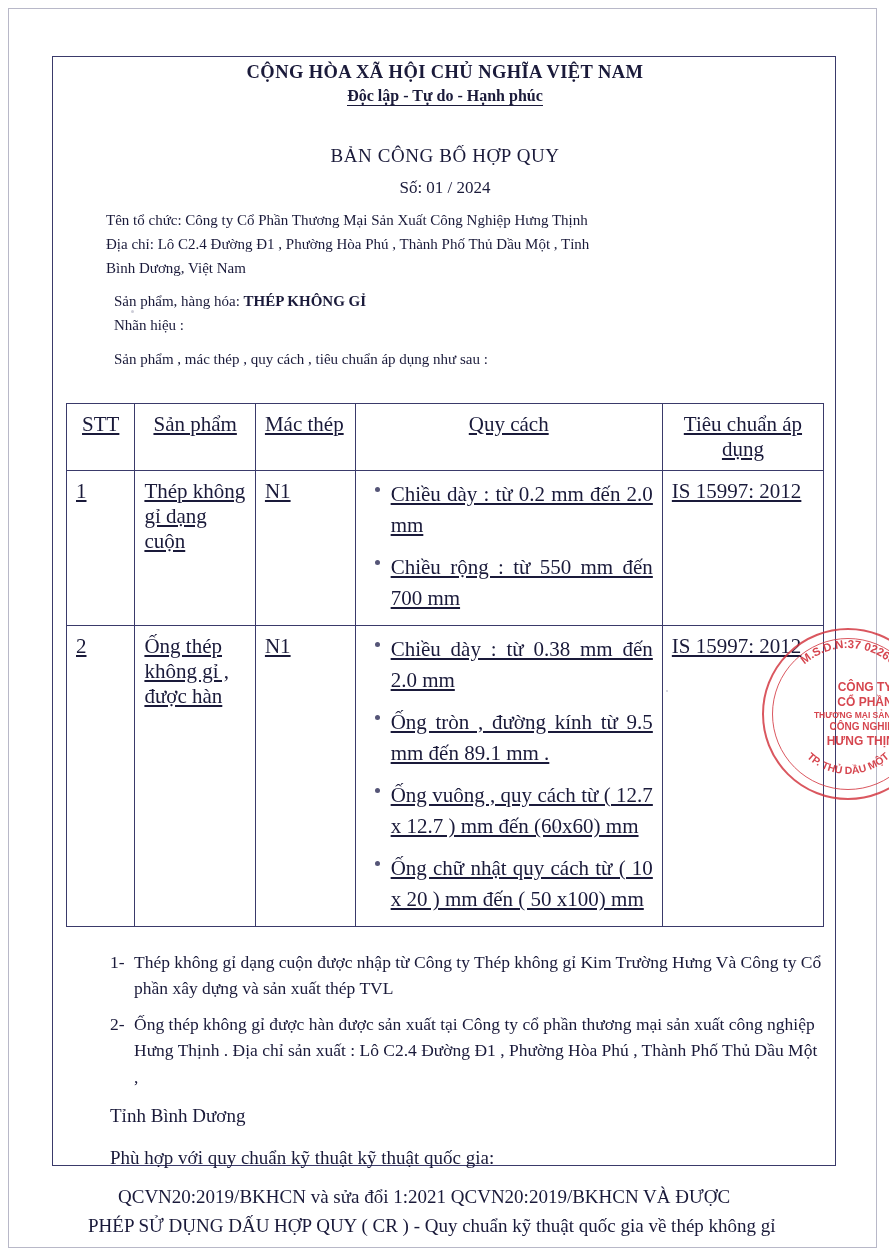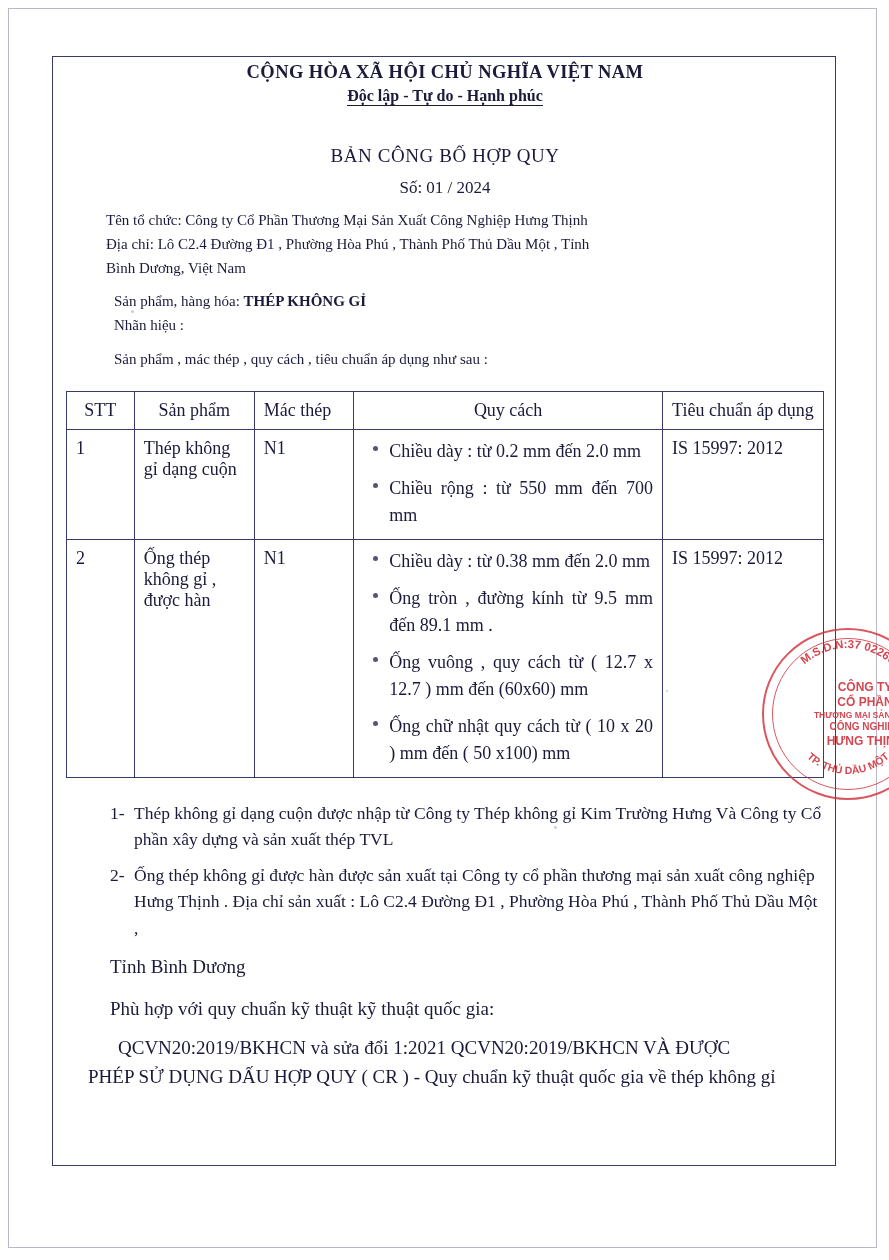--- a/index.html
+++ b/index.html
@@ -76,22 +76,23 @@
     padding-left: 40px;
     line-height: 1.45;
   }
   .body-line.tight { margin-top: 2px; }
   .body-line.indent-more { padding-left: 48px; }
   .body-line b { font-weight: bold; }
 
   table.spec {
     border-collapse: collapse;
     width: 758px;
-    margin-top: 20px;
-    font-size: 18px;
+    margin-top: 32px;
+    font-size: 21px;
+    text-decoration: underline;
   }
   table.spec th, table.spec td {
     border: 1px solid #3a3a6a;
     vertical-align: top;
     padding: 8px 9px;
     text-align: left;
     font-weight: normal;
   }
   table.spec th {
     text-align: center;

